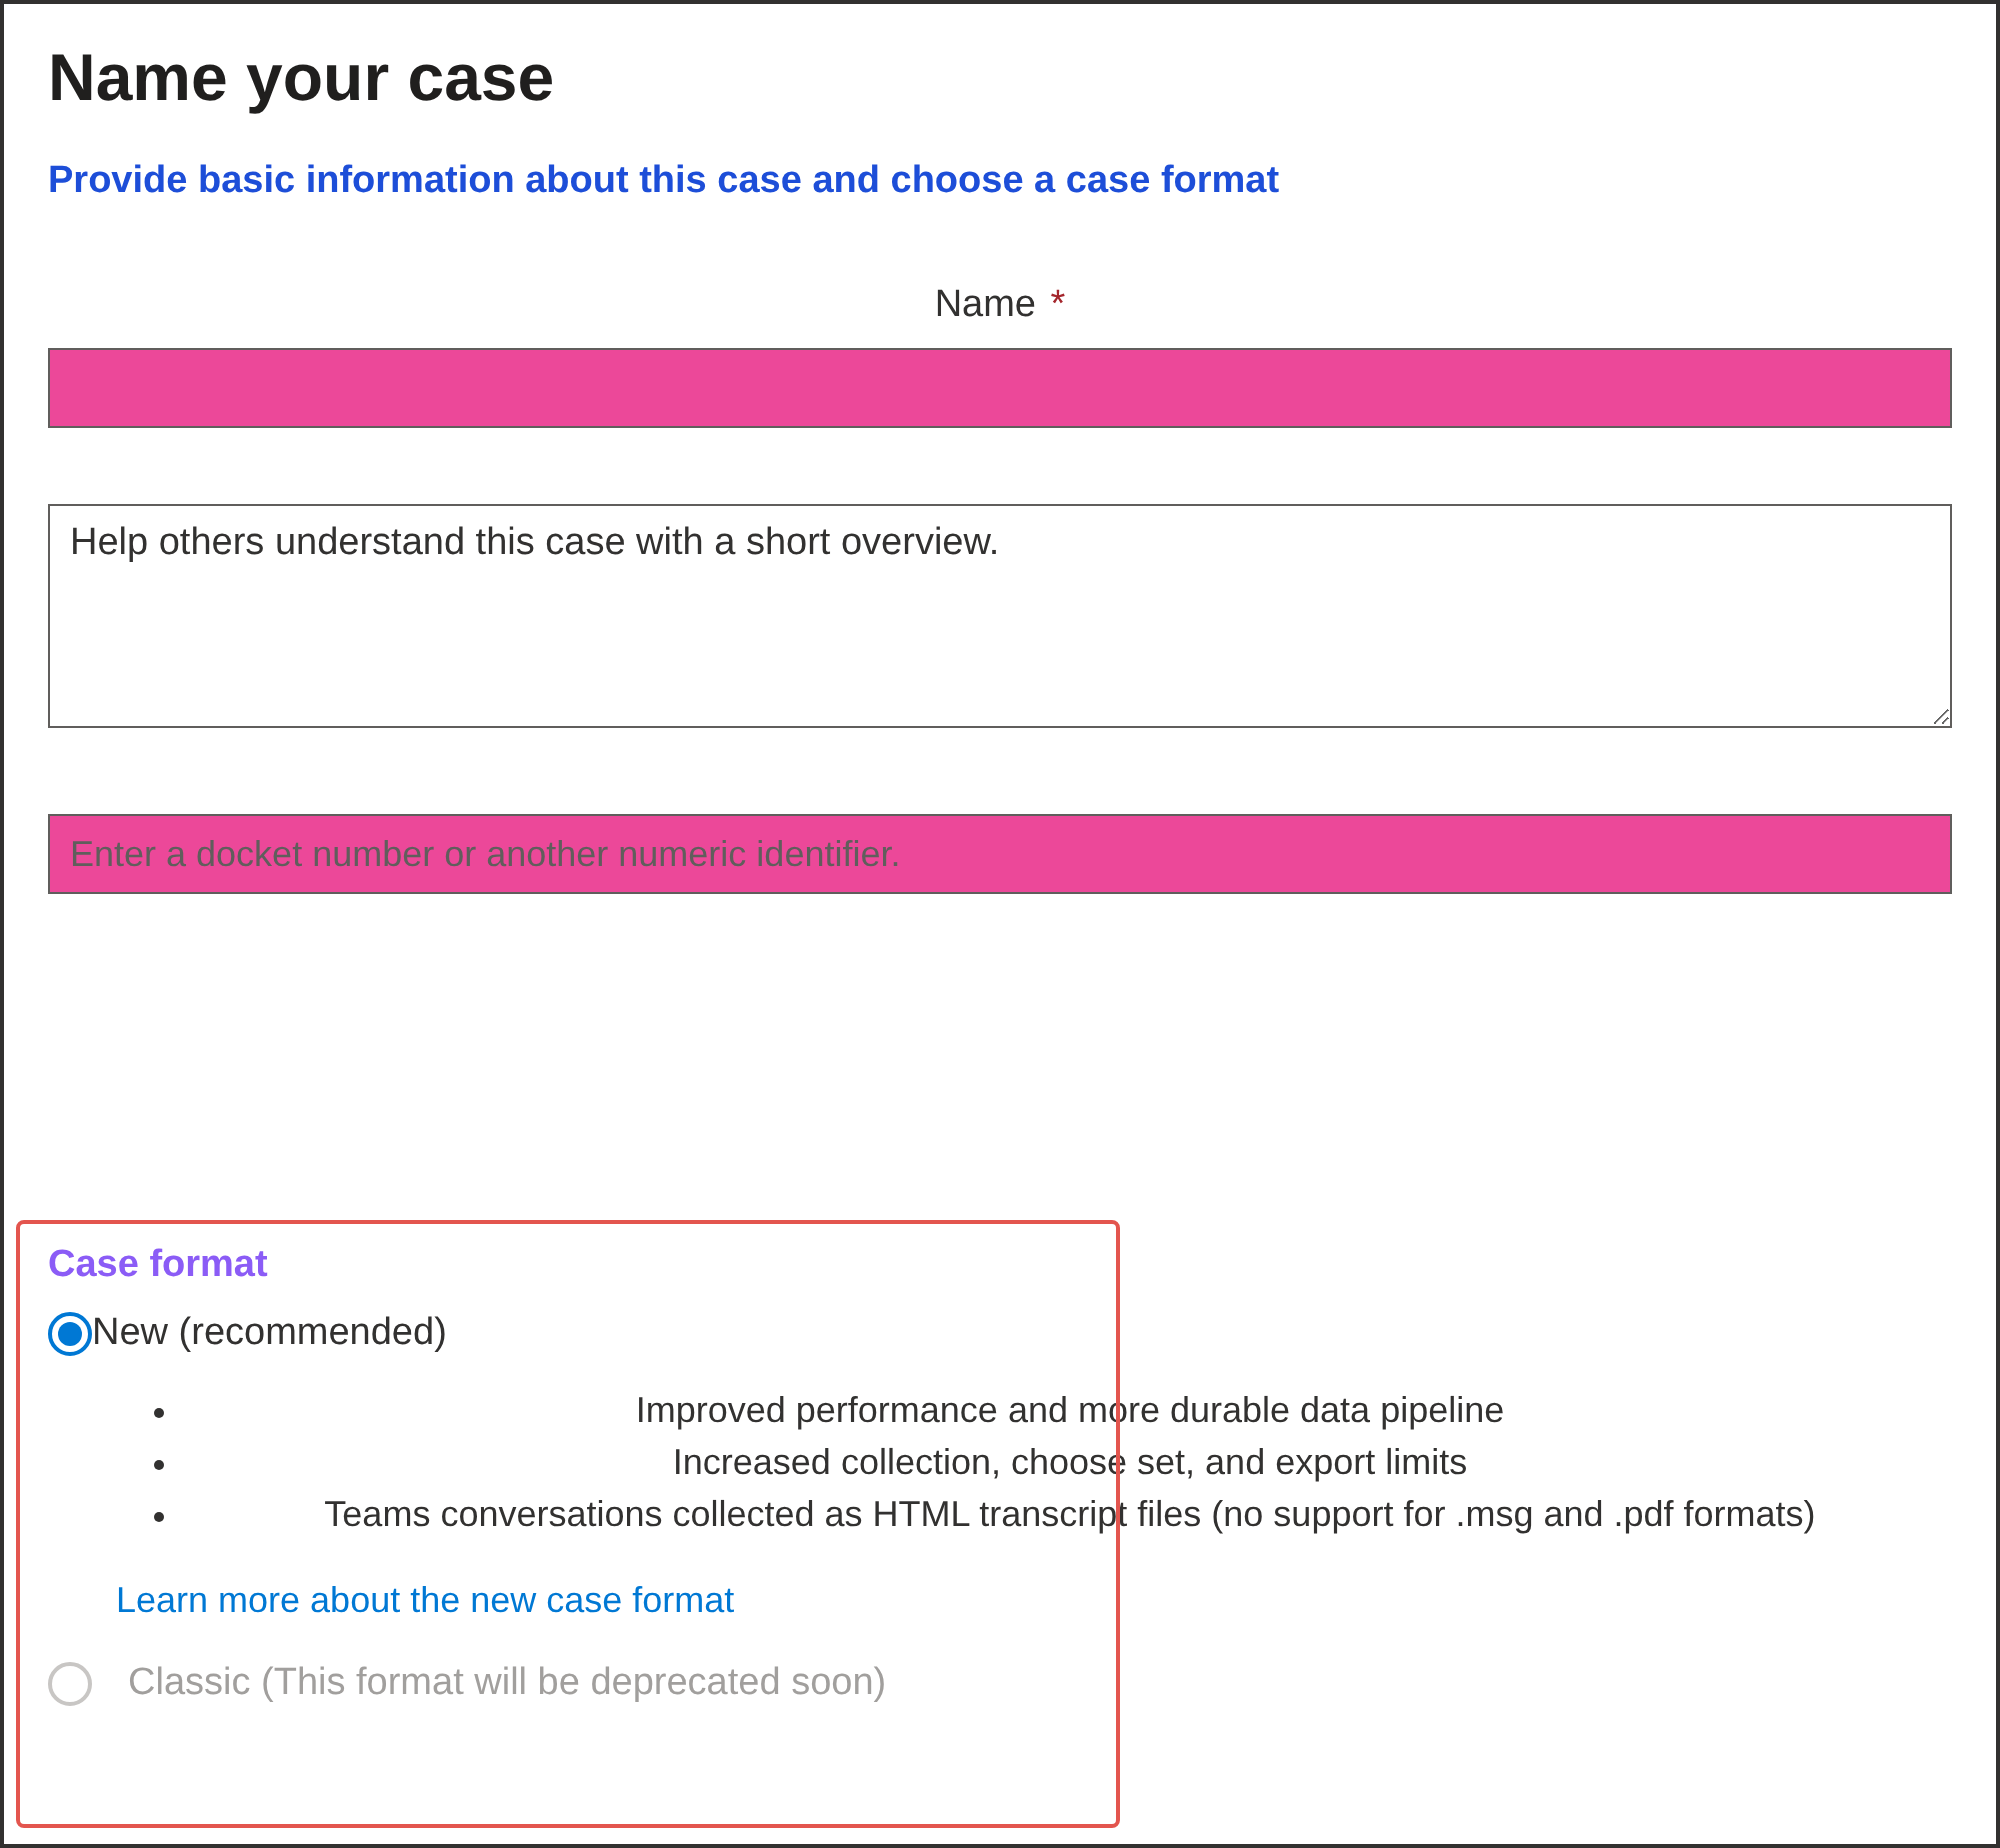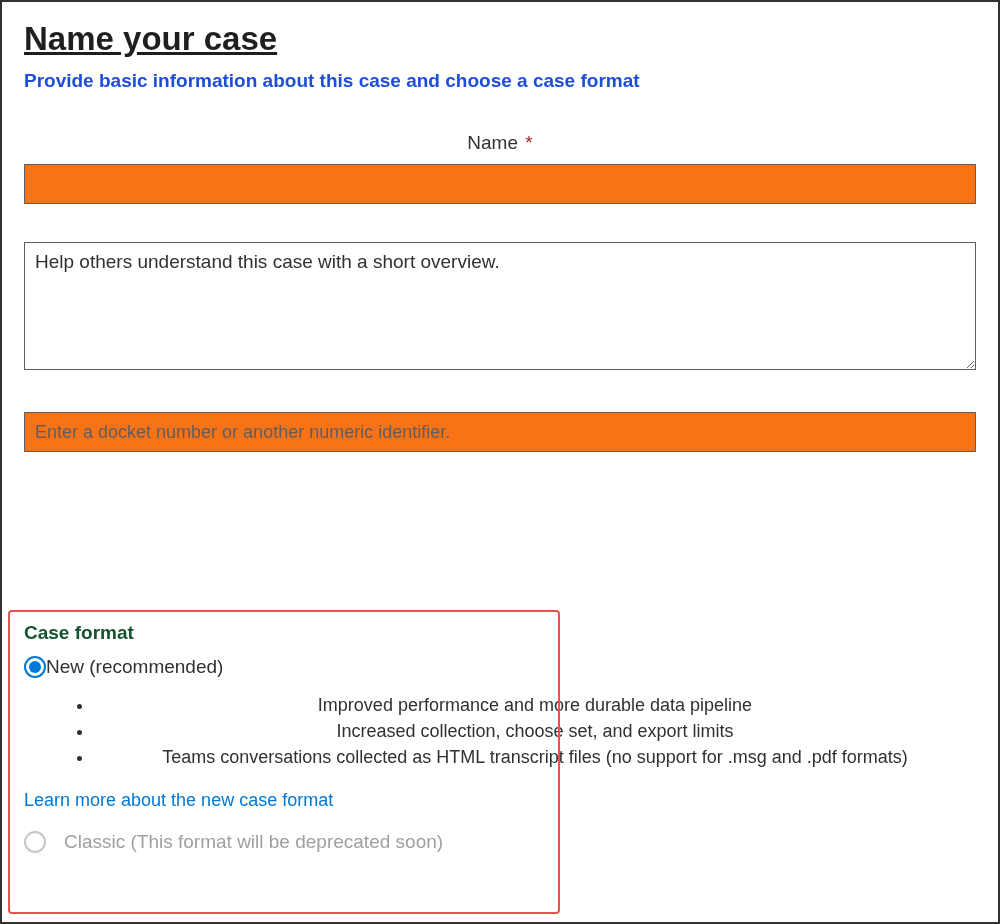--- a/index.html
+++ b/index.html
@@ -18,22 +18,21 @@
       border: 2px solid #323130;
       width: 1000px;
       height: 924px;
       padding: 18px 22px;
       position: relative;
     }
     .page-title {
       font-size: 33px;
       font-weight: 700;
       color: #201f1e;
-      margin-bottom: 12px;
-      text-decoration: underline;
+      margin-bottom: 22px;
     }
     .subtitle {
       font-size: 19px;
       color: #1d4ed8;
       margin-bottom: 40px;
       font-weight: 700;
     }
     .form-group {
       margin-bottom: 38px;
     }
@@ -50,29 +49,29 @@
       margin-left: 2px;
     }
     .text-input {
       width: 100%;
       height: 40px;
       border: 1px solid #605e5c;
       padding: 6px 10px;
       font-size: 18px;
       font-family: inherit;
       color: #323130;
-      background: #f97316;
+      background: #ec4899;
       outline: none;
     }
     .text-input::placeholder {
       color: #605e5c;
     }
     .textarea-input {
       width: 100%;
-      height: 128px;
+      height: 112px;
       border: 1px solid #605e5c;
       padding: 8px 10px;
       font-size: 19px;
       font-family: inherit;
       color: #323130;
       background: #ffffff;
       resize: both;
       outline: none;
     }
     .textarea-input::placeholder {
@@ -91,21 +90,21 @@
     }
     .case-format-section {
       position: absolute;
       left: 22px;
       top: 620px;
       right: 22px;
     }
     .section-label {
       font-size: 19px;
       font-weight: 600;
-      color: #14532d;
+      color: #8b5cf6;
       margin-bottom: 12px;
     }
     .radio-row {
       display: flex;
       align-items: center;
       gap: 0;
       margin-bottom: 8px;
     }
     .radio-outer {
       width: 22px;
@@ -145,20 +144,21 @@
     .feature-list li {
       font-size: 18px;
       color: #323130;
       line-height: 1.45;
       text-align: center;
     }
     .learn-link {
       color: #0078d4;
       font-size: 18px;
       text-decoration: none;
+      margin-left: 34px;
       display: inline-block;
       margin-bottom: 20px;
       cursor: pointer;
     }
     .classic-row {
       display: flex;
       align-items: center;
       gap: 18px;
     }
   </style>

